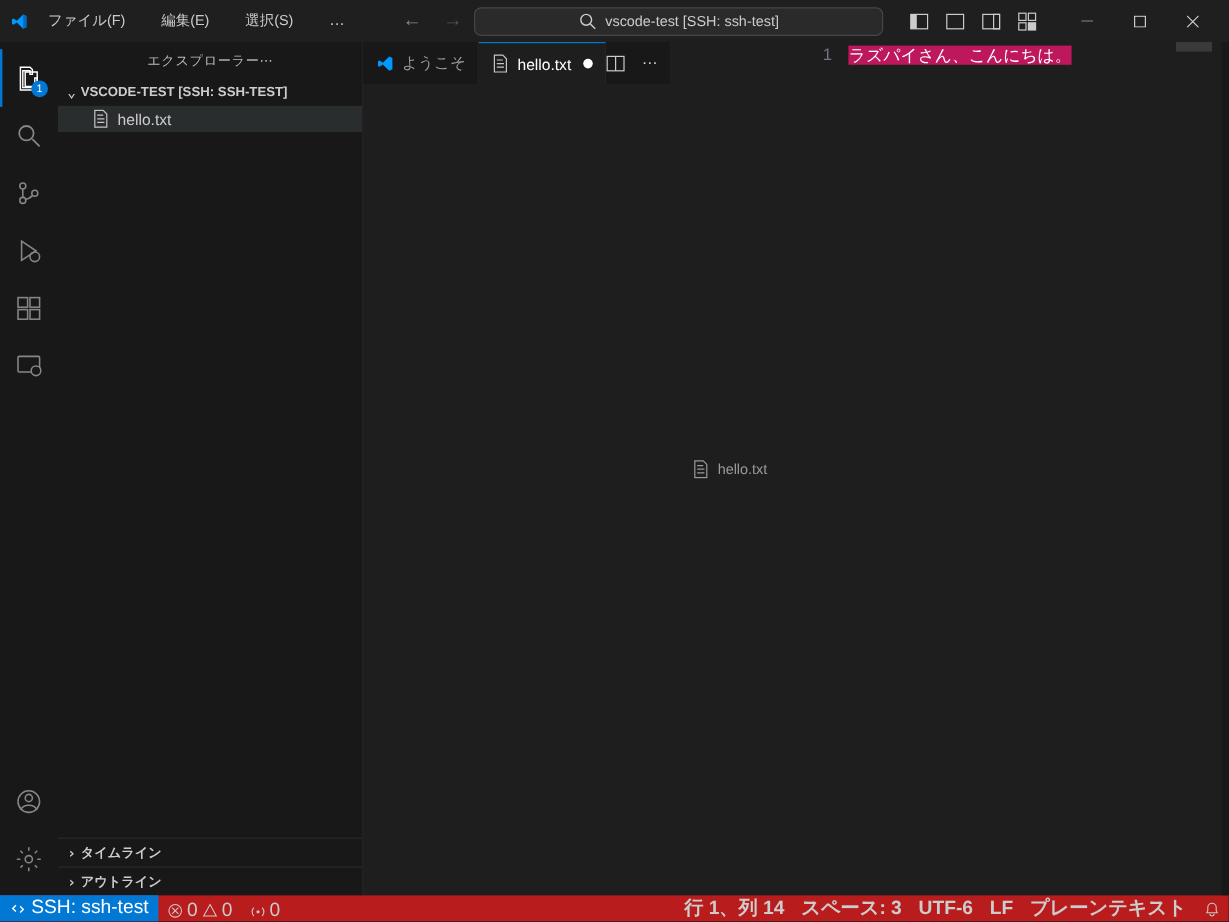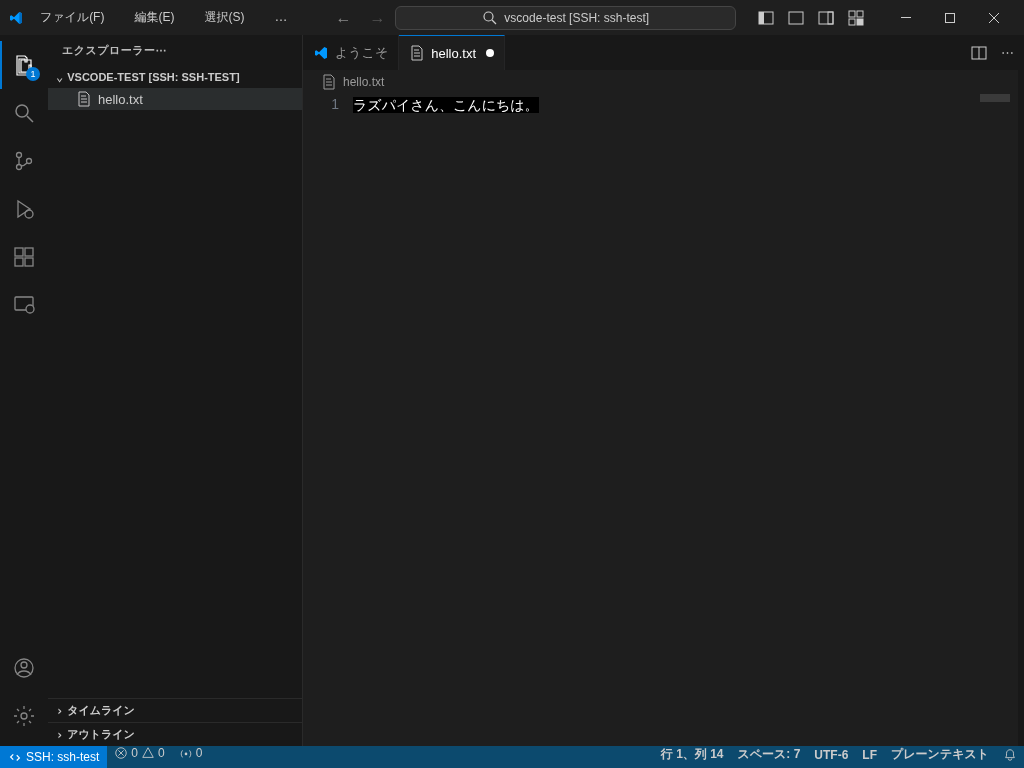--- a/index.html
+++ b/index.html
@@ -25,49 +25,49 @@
   
   .activity-bar { width: 48px; background: #181818; display: flex; flex-direction: column; align-items: center; padding-top: 6px; }
   .activity-item { width: 48px; height: 48px; display: flex; align-items: center; justify-content: center; color: #868686; position: relative; cursor: pointer;}
   .activity-item.active { color: #ffffff; }
   .activity-item.active::before { content:""; position: absolute; left:0; top:0; bottom:0; width:2px; background:#0078d4;}
   .activity-bottom { margin-top: auto; margin-bottom: 6px; }
   .badge { position:absolute; bottom:8px; right:8px; background:#0078d4; color:#fff; border-radius:10px; font-size:9px; min-width:14px; height:14px; display:flex; align-items:center; justify-content:center; padding:0 3px;}
 
   
   .sidebar { width: 255px; background: #181818; border-right: 1px solid #2a2a2a; display:flex; flex-direction:column; overflow:hidden;}
-  .sidebar-header { display:flex; align-items:center; justify-content:flex-start; padding:8px 14px; font-size:11px; color:#bbbbbb;font-weight:bold;}
+  .sidebar-header { display:flex; align-items:center; justify-content:center; padding:8px 14px; font-size:11px; color:#bbbbbb;}
   .sidebar-header-title { letter-spacing: 0.5px; }
   .proj-header { padding:4px 8px; font-size:11px; font-weight:bold; color:#cccccc; display:flex; align-items:center; gap:4px; cursor:pointer;}
   .file-tree { flex:1; overflow:auto; }
   .file-item { padding: 3px 0 3px 28px; display:flex; align-items:center; gap:6px; font-size:13px; cursor:pointer; color:#cccccc;}
   .file-item.selected { background:#2a2d2e;}
   .sidebar-sections { border-top: 1px solid #2a2a2a;}
   .section-header { padding: 4px 8px; font-size:11px; font-weight:bold; color:#cccccc; display:flex; align-items:center; gap:4px; cursor:pointer; }
   .section-header + .section-header { border-top: 1px solid #2a2a2a; }
 
   
-  .editor-area { flex:1; background:#1e1e1e; display:flex; flex-direction:column; position:relative;}
+  .editor-area { flex:1; background:#1e1e1e; display:flex; flex-direction:row; position:relative;}
   .tabs-row { display:flex; background:#181818; height:35px; align-items:stretch;}
   .tab { display:flex; align-items:center; padding:0 10px; gap:6px; font-size:13px; color:#9a9a9a; cursor:pointer; border-right:1px solid #252526; background:#181818;}
   .tab.active { background:#1e1e1e; color:#ffffff; border-top:1px solid #0078d4;}
   .tab .dirty-dot { width:8px; height:8px; border-radius:50%; background:#ffffff; margin-left:4px;}
   .tabs-right { margin-left:auto; display:flex; align-items:center; gap:14px; padding-right:10px; color:#cccccc;}
   .breadcrumb { padding:4px 18px; font-size:12px; color:#9a9a9a; display:flex; align-items:center; gap:6px;}
   .editor-body { flex:1; display:flex; position:relative; font-family: Consolas, monospace; font-size:14px;}
   .gutter { width:50px; text-align:right; padding:2px 14px 0 0; color:#6e7681; user-select:none;}
   .code-content { flex:1; padding-top:2px;}
   .code-line { height:19px; line-height:19px;}
-  .sel { background:#000000; color:#ffffff;}
+  .sel { background:#be185d; color:#ffffff;}
   .minimap { position:absolute; right:14px; top:0; width:30px; height:8px; background:#3a3a3a;}
 
   .aux-bar { position:absolute; right:0; top:35px; bottom:22px; width:6px; background:#181818;}
 
   
-  .status-bar { height:22px; background:#0c4a6e; color:#cccccc; display:flex; align-items:flex-start; font-size:12px;}
+  .status-bar { height:22px; background:#b91c1c; color:#cccccc; display:flex; align-items:flex-end; font-size:16px;}
   .status-remote { background:#0078d4; color:#ffffff; height:100%; display:flex; align-items:center; padding:0 8px; gap:4px; cursor:pointer;}
   .status-item { padding:0 7px; display:flex; align-items:center; gap:3px; cursor:pointer;}
   .status-right { margin-left:auto; display:flex;font-weight:bold;}
 
   svg { display:block; }
   .ic { width:16px; height:16px; }
   .ic24 { width:24px; height:24px; }
   .chevron { font-size:12px; font-family: monospace;}
 </style>
 </head>
@@ -309,21 +309,21 @@
   </div>
   <div class="status-item">
     <svg width="14" height="14" viewBox="0 0 16 16">
         <circle cx="8" cy="9" r="1.5" fill="#ccc"></circle>
         <path d="M4 5c-2 2.5-2 5.5 0 8M12 5c2 2.5 2 5.5 0 8" fill="none" stroke="#ccc"></path>
       </svg>
     <span>0</span>
   </div>
   <div class="status-right">
     <div class="status-item">行 1、列 14</div>
-    <div class="status-item">スペース: 7</div>
+    <div class="status-item">スペース: 3</div>
     <div class="status-item">UTF-6</div>
     <div class="status-item">LF</div>
     <div class="status-item">プレーンテキスト</div>
     <div class="status-item">
       <svg width="14" height="14" viewBox="0 0 16 16">
           <path d="M8 2c-2 0-4 1.5-4 4v3l-1 2h10l-1-2V6c0-2.5-2-4-4-4zM6 12a2 2 0 004 0" fill="none" stroke="#ccc"></path>
         </svg>
     </div>
   </div>
 </div>

